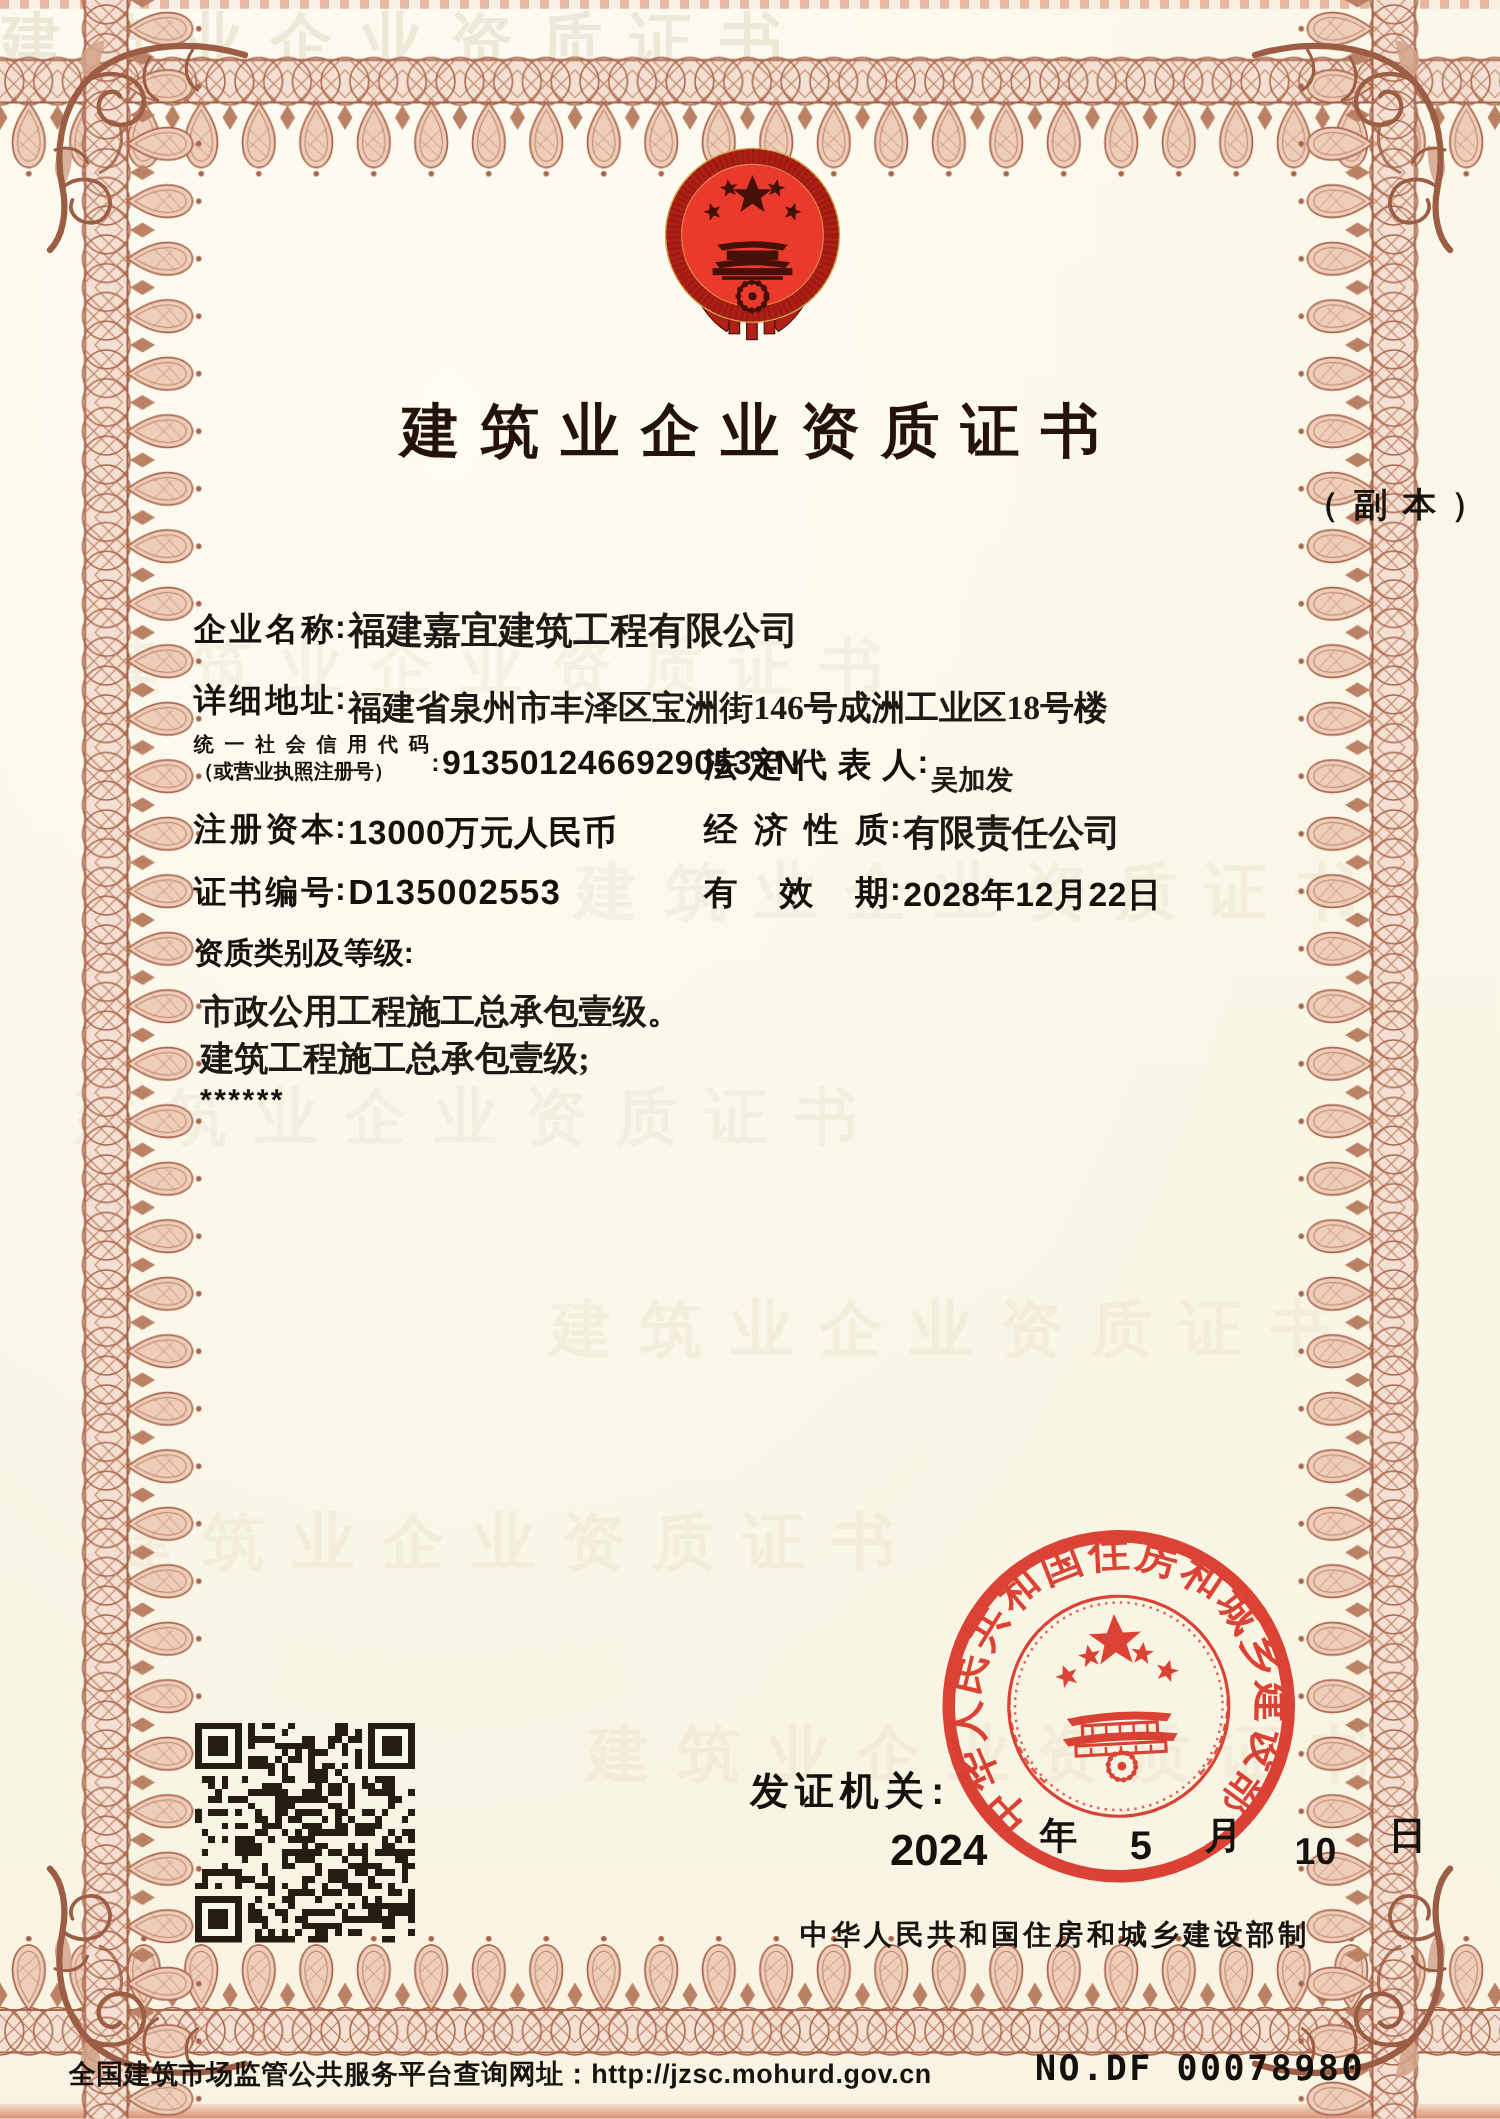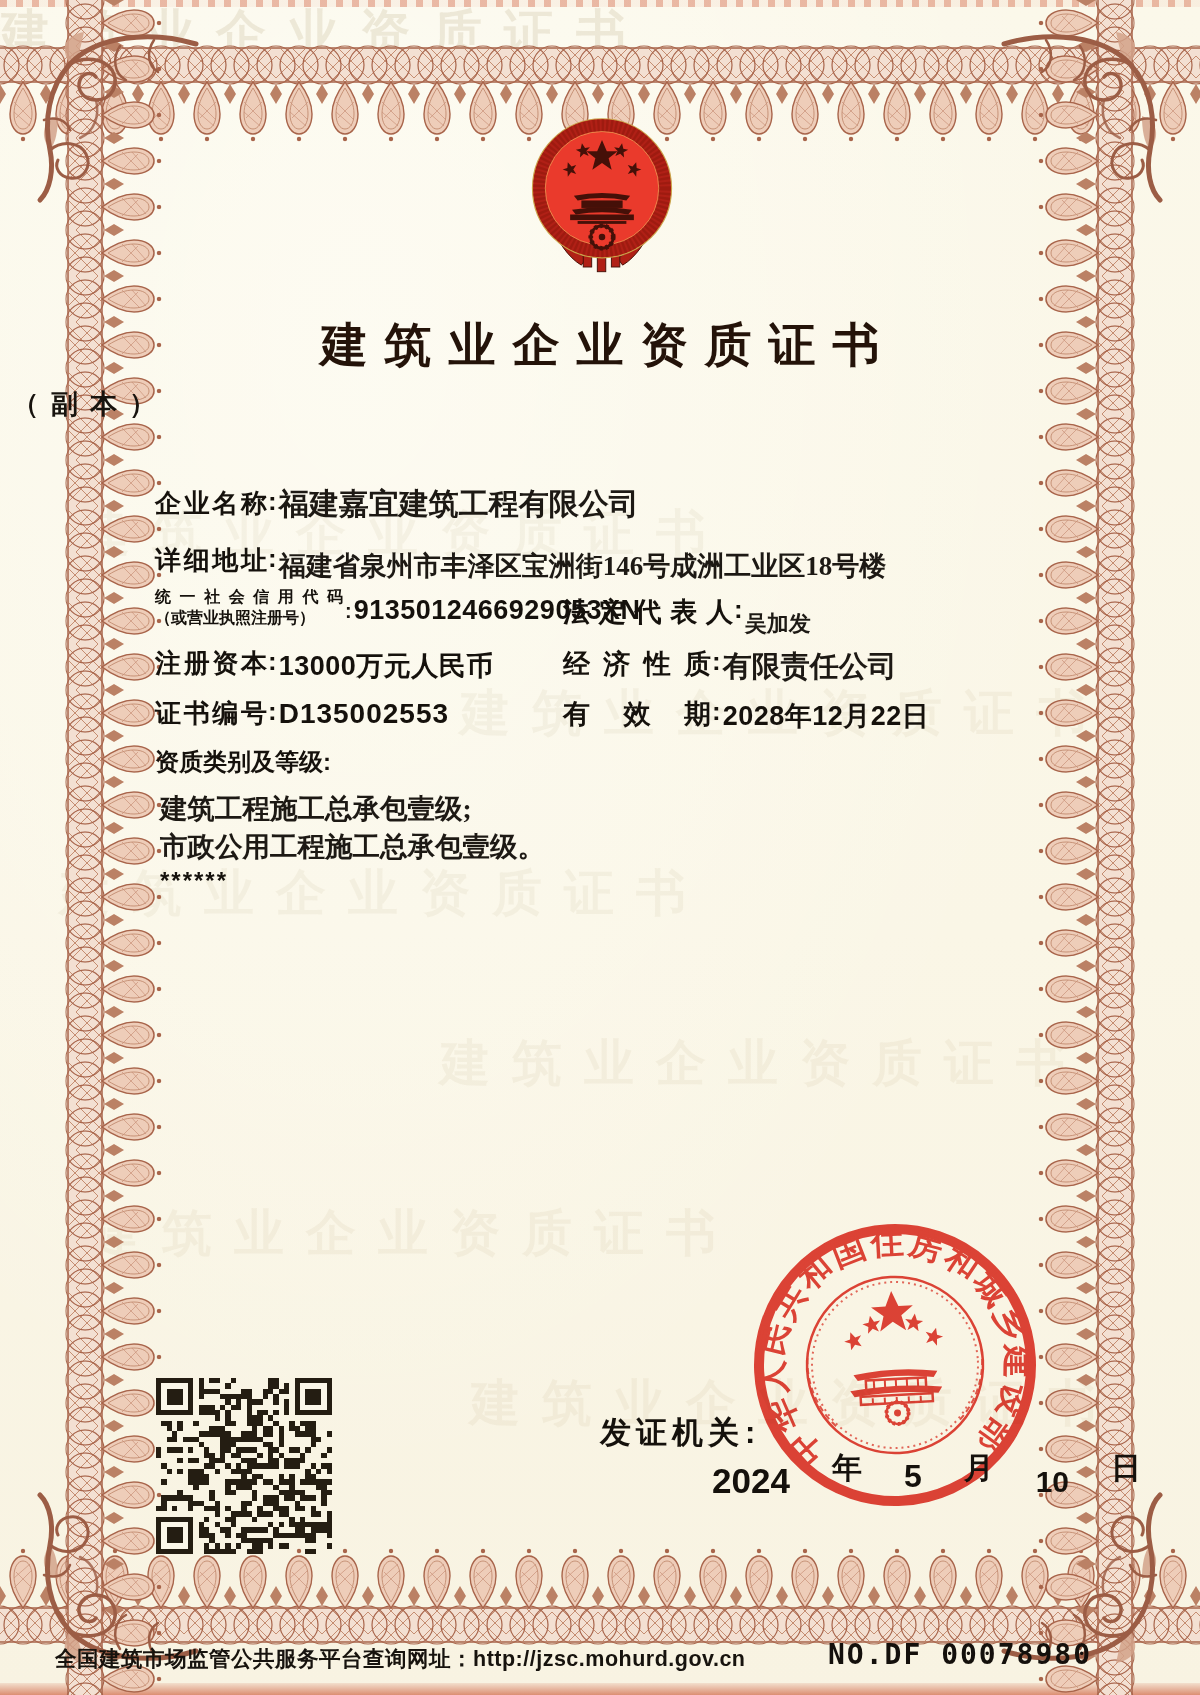--- a/index.html
+++ b/index.html
@@ -18,21 +18,21 @@
       letter-spacing:22px;color:#8a6b2f;opacity:.06;white-space:nowrap;pointer-events:none;}
   .wm:nth-of-type(1){left:60px;top:150px;}  .wm:nth-of-type(2){left:420px;top:320px;}
   .wm:nth-of-type(3){left:80px;top:500px;}  .wm:nth-of-type(4){left:460px;top:680px;}
   .wm:nth-of-type(5){left:60px;top:860px;}  .wm:nth-of-type(6){left:440px;top:1030px;}
   .wm:nth-of-type(7){left:90px;top:1200px;} .wm:nth-of-type(8){left:470px;top:1370px;}
   
   .emblem{position:absolute;left:527px;top:110px;width:150px;height:164px;}
   .title{position:absolute;left:0;top:314px;width:100%;text-align:center;margin:0;
          font-family:"Liberation Serif",serif;font-size:47px;font-weight:900;color:#241309;
          letter-spacing:17px;text-indent:17px;}
-  .subtitle{position:absolute;left:0;top:386px;width:100%;text-align:left;
+  .subtitle{position:absolute;left:0;top:386px;width:100%;text-align:right;
          font-family:"Liberation Serif",serif;font-size:27px;font-weight:700;letter-spacing:12px;text-indent:12px;color:#17130e;}
   
   .row{position:absolute;display:flex;align-items:flex-start;white-space:nowrap;}
   .lbl{color:#15110c;font-weight:800;font-size:26px;}
   .jchars{display:inline-flex;justify-content:space-between;}
   .colon{font-weight:800;font-size:26px;margin:0 2px 0 1px;color:#15110c;}
   .w112{width:112px;} .w170{width:170px;font-size:27px;} .w148{width:148px;font-size:27px;}
   .val-kai{font-family:"Liberation Serif",serif;font-weight:600;color:#1d1914;font-size:30px;}
   .val-num{font-family:"Liberation Sans",sans-serif;font-weight:700;color:#15110c;font-size:27px;letter-spacing:.5px;}
   .r-company{left:155px;top:486px;} .r-company .val-kai{font-size:30px;margin-top:-2px;}
@@ -260,22 +260,22 @@
         <span>有</span>
         <span>效</span>
         <span>期</span>
       </span>
       <span class="colon">:</span>
     <span class="val-num">2028年12月22日</span>
   </div>
 
   <div class="qual-header">资质类别及等级:</div>
   <div class="qual-list">
+    <div class="qual-line">市政公用工程施工总承包壹级。</div>
     <div class="qual-line">建筑工程施工总承包壹级;</div>
-    <div class="qual-line">市政公用工程施工总承包壹级。</div>
     <div class="qual-stars">******</div>
   </div>
 
   <div class="qr">
     <svg width="176" height="176" viewBox="0 0 33 33" shape-rendering="crispEdges" aria-hidden="true">
         <rect x="8" y="0" width="1" height="1" fill="#241d12"></rect>
         <rect x="10" y="0" width="1" height="1" fill="#241d12"></rect>
         <rect x="11" y="0" width="1" height="1" fill="#241d12"></rect>
         <rect x="14" y="0" width="1" height="1" fill="#241d12"></rect>
         <rect x="21" y="0" width="1" height="1" fill="#241d12"></rect>
@@ -726,17 +726,18 @@
 
   <div class="date-row">
     <span class="d-num d-year">2024</span>
     <span class="d-unit">年</span>
     <span class="d-num d-month">5</span>
     <span class="d-unit">月</span>
     <span class="d-num d-day">10</span>
     <span class="d-unit">日</span>
   </div>
 
+  <div class="made-by">中华人民共和国住房和城乡建设部制</div>
 
   <div class="footer-query">全国建筑市场监管公共服务平台查询网址：http://jzsc.mohurd.gov.cn</div>
   <div class="serial">NO.DF 00078980</div>
 
 </div>
 
 </body></html>

